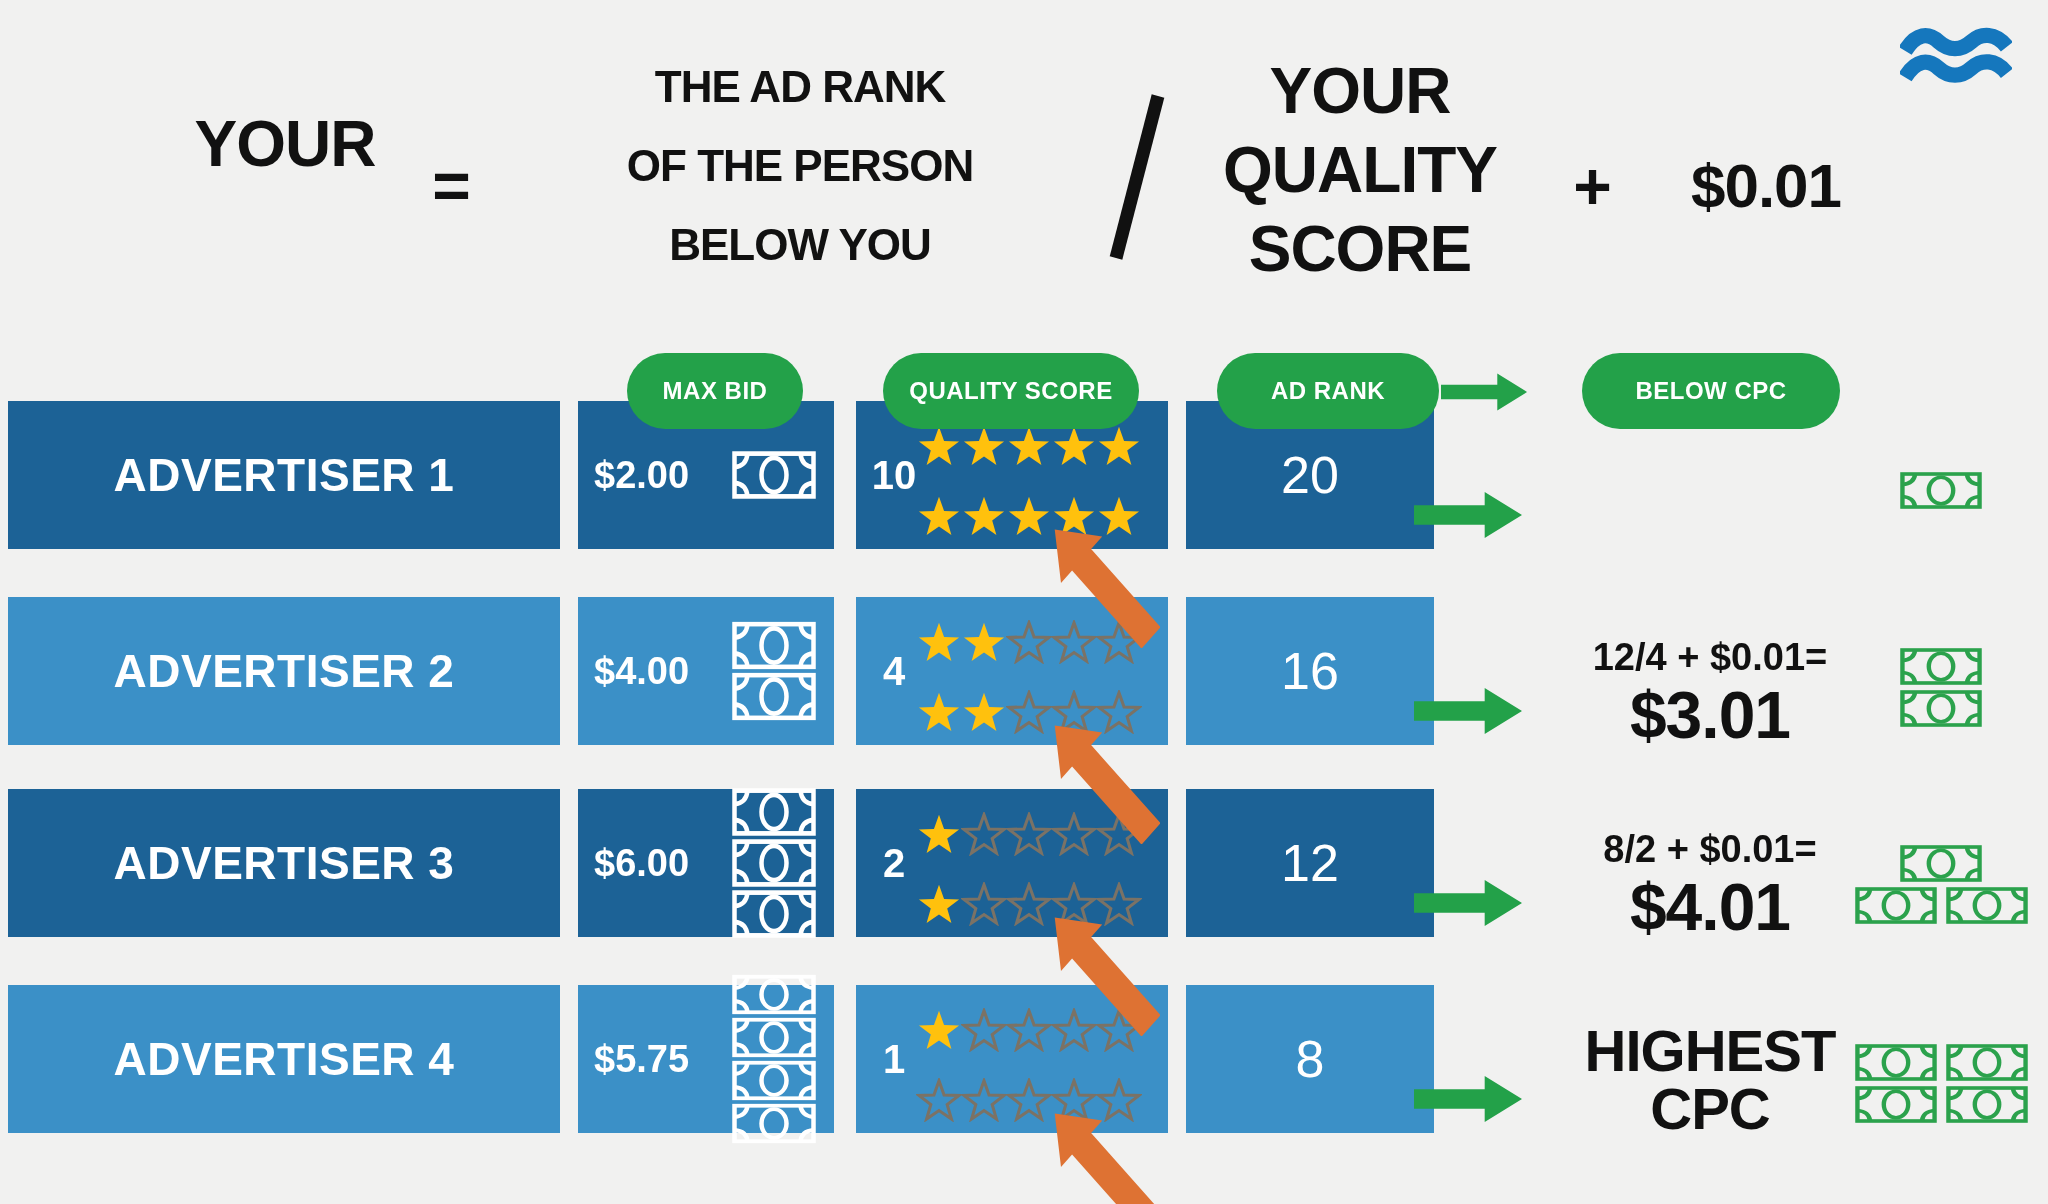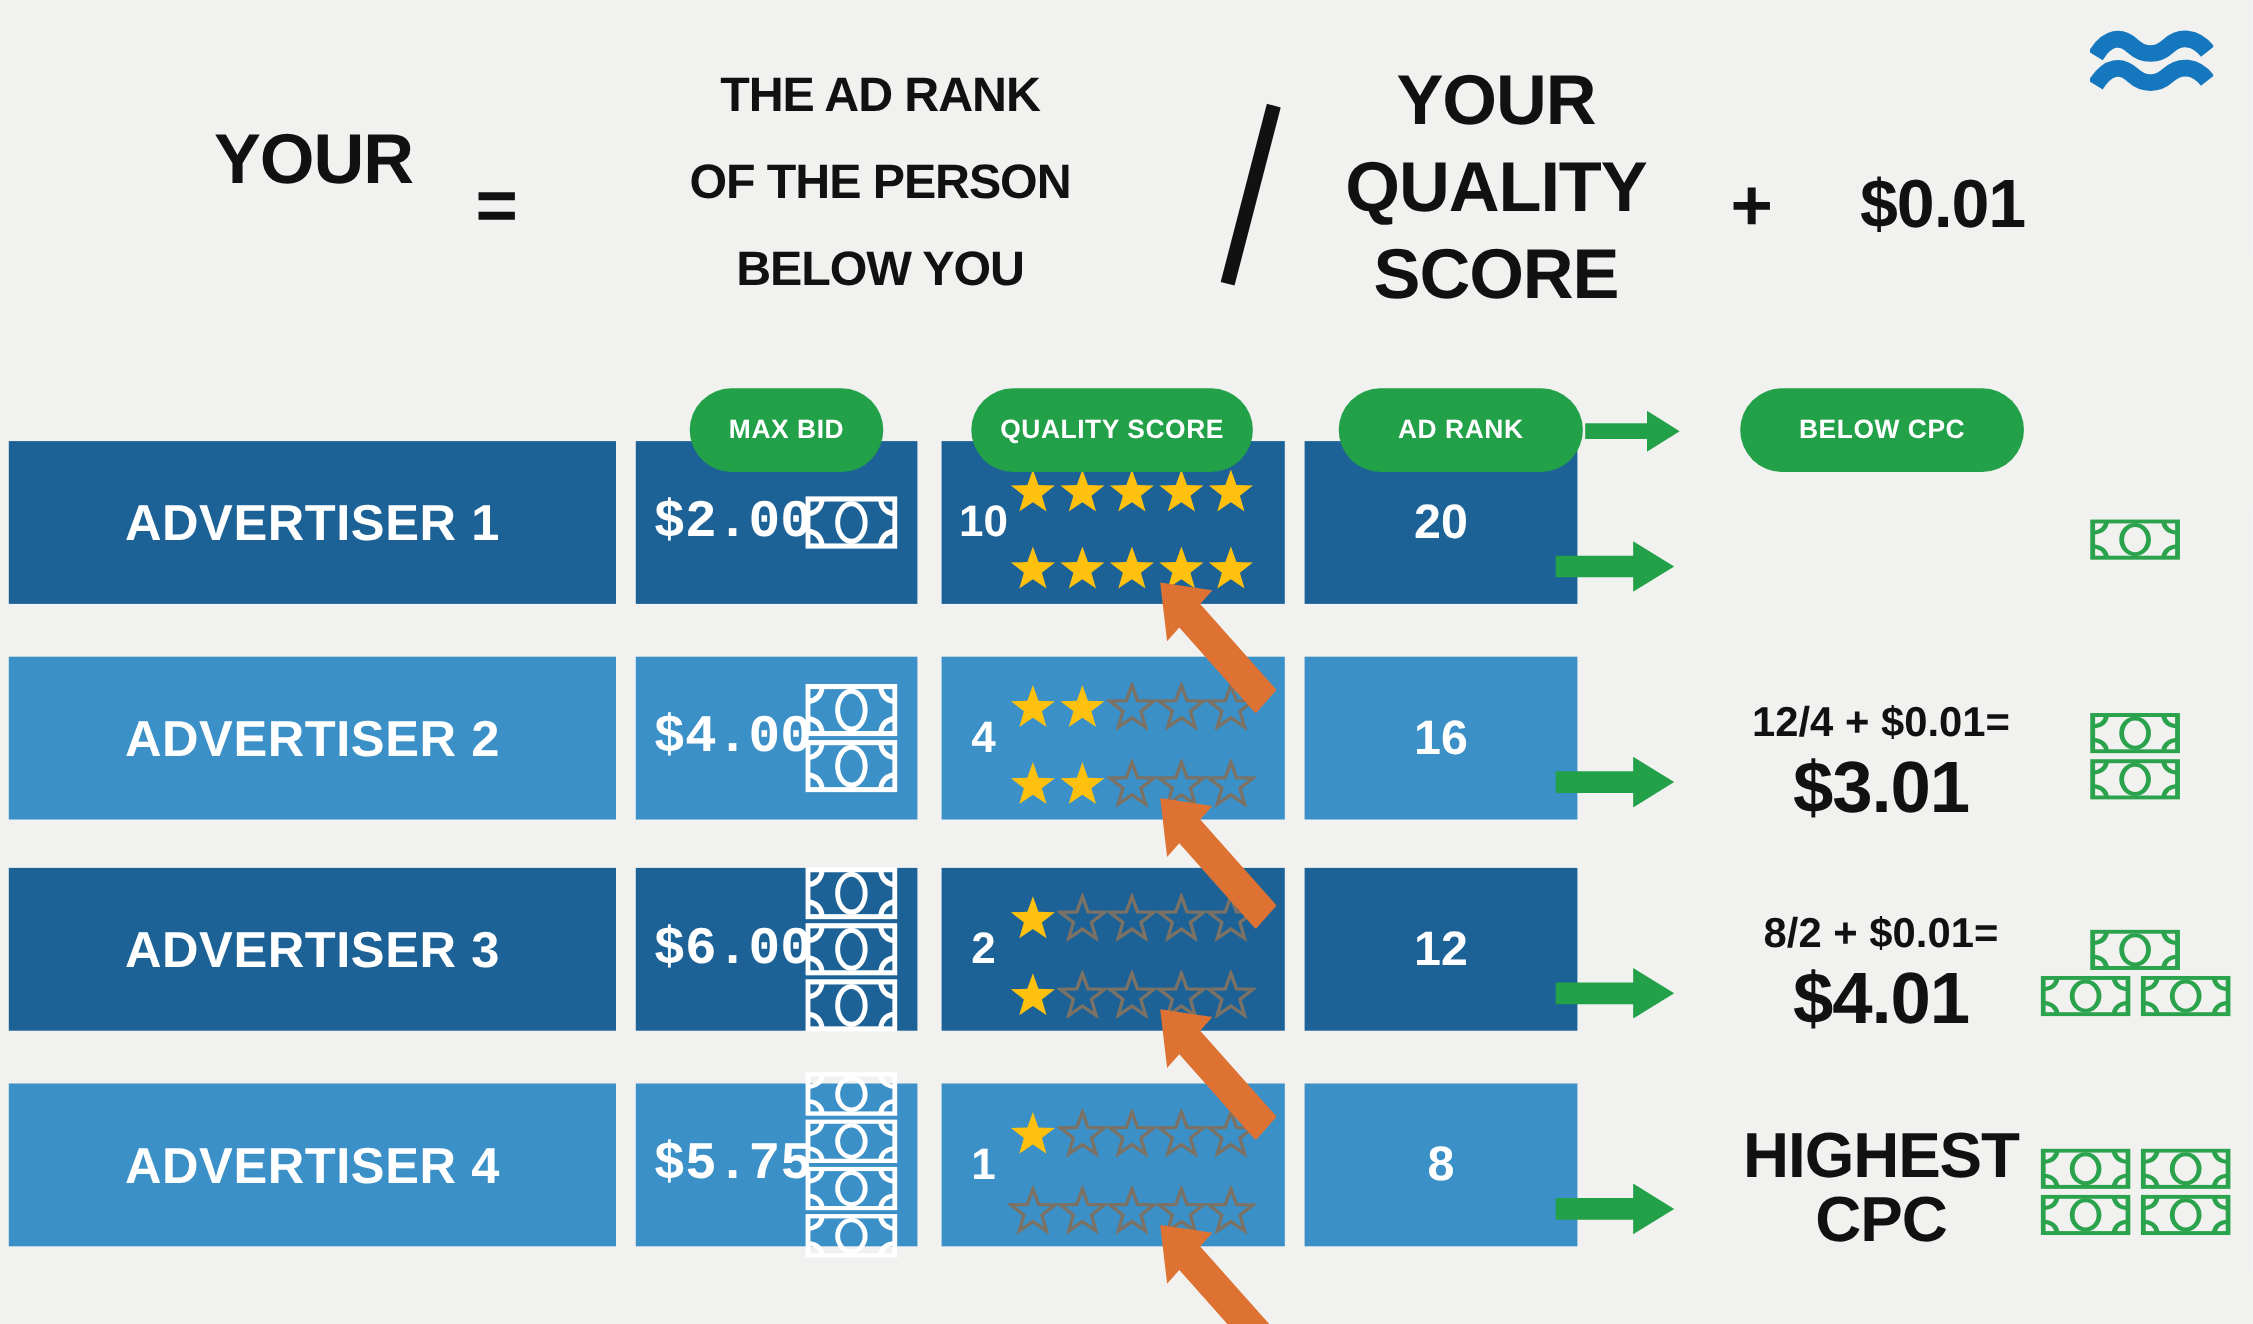--- a/index.html
+++ b/index.html
@@ -31,33 +31,33 @@
   .cell{position:absolute;height:148px;}
   .c-adv{left:8px;width:552px;display:flex;align-items:center;justify-content:center;}
   .c-bid{left:578px;width:256px;}
   .c-qs{left:856px;width:312px;}
   .c-rank{left:1186px;width:248px;display:flex;align-items:center;justify-content:center;}
   .r0{top:401px}.r1{top:597px}.r2{top:789px}.r3{top:985px}
   .dark{background:var(--row_dark,#1C6296)}
   .light{background:var(--row_light,#3B90C7)}
 
   .adv-label{color:#fff;font-size:46px;font-weight:bold;letter-spacing:.5px;}
-  .bid-amount{position:absolute;left:16px;top:50%;transform:translateY(-50%);color:#fff;font-size:48px;font-weight:bold;font-family:Liberation Mono, monospace;}
+  .bid-amount{position:absolute;left:16px;top:50%;transform:translateY(-50%);color:#fff;font-size:38px;font-weight:bold;}
   .bid-notes{position:absolute;right:18px;top:50%;transform:translateY(-50%);display:flex;flex-direction:column;gap:3px;color:#fff;}
   .bid-notes .note{width:84px;height:48px;display:block;}
   .bid-notes.count-4 .note{height:40px;}
 
   .qs-num{position:absolute;left:14px;top:50%;transform:translateY(-50%);width:48px;text-align:center;color:#fff;font-size:40px;font-weight:bold;}
   .stars{position:absolute;left:60px;top:50%;transform:translateY(calc(-50% + 6px));display:flex;flex-direction:column;gap:26px;}
   .star-row{display:flex;gap:0px;}
   .star-row svg{width:46px;height:44px;display:block;margin-right:-1px;}
   .star-fill{fill:var(--star_fill,#FFC10D);stroke:none;}
   .star-out{fill:none;stroke:var(--star_outline,#7B7265);stroke-width:1.6px;}
 
-  .rank-num{color:#fff;font-size:44px;font-weight:bold;}
+  .rank-num{color:#fff;font-size:52px;font-weight:normal;}
 
   .row-green-arrow{position:absolute;left:1414px;z-index:2;}
   .ga-r0{top:492px}.ga-r1{top:688px}.ga-r2{top:880px}.ga-r3{top:1076px}
   .orange-arrow{position:absolute;left:1048px;z-index:4;}
   .oa-r0{top:522px}.oa-r1{top:718px}.oa-r2{top:910px}.oa-r3{top:1106px}
 
   
   .result{position:absolute;left:1545px;width:330px;text-align:center;color:var(--text_black,#111);}
   .res-r0{top:438px}.res-r1{top:634px}.res-r2{top:826px}.res-r3{top:1022px}
   .res-formula{font-size:38px;font-weight:bold;line-height:46px;white-space:nowrap;}

